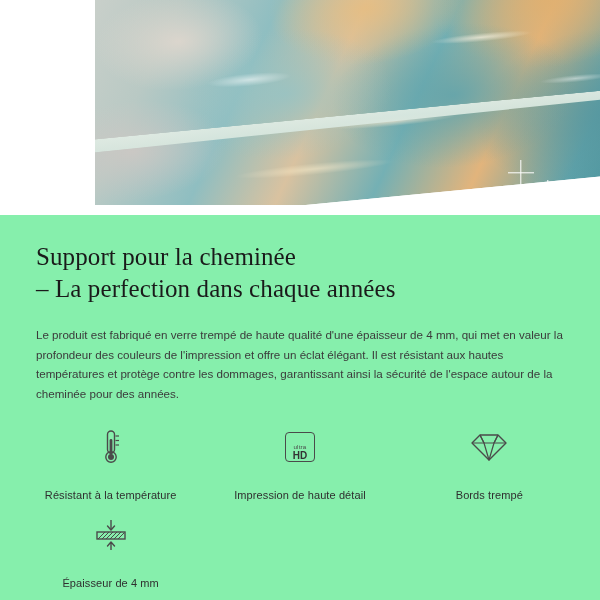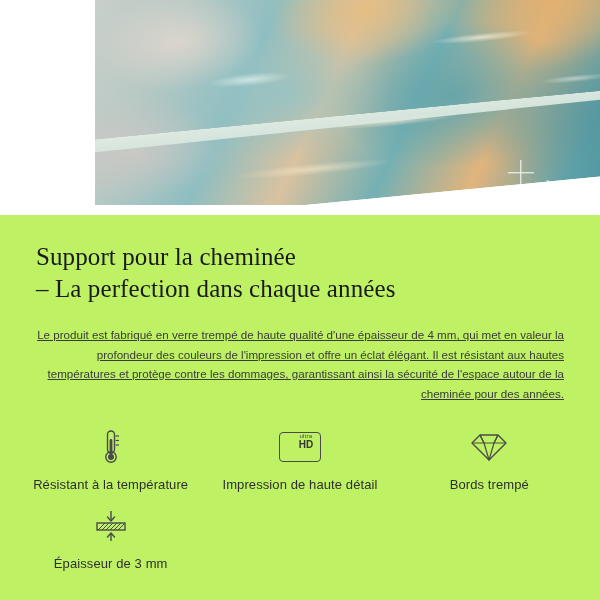--- a/index.html
+++ b/index.html
@@ -10,21 +10,21 @@
     width: 600px;
     height: 600px;
     background: #ffffff;
     font-family: "Liberation Sans", sans-serif;
     overflow: hidden;
   }
   .page {
     position: relative;
     width: 600px;
     height: 600px;
-    background: #bef264;
+    background: #86efac;
   }
 
   
   .hero {
     position: relative;
     width: 600px;
     height: 215px;
     overflow: hidden;
     background: #ffffff;
   }
@@ -114,22 +114,21 @@
     letter-spacing: 0.1px;
   }
   h1.headline .line2 { display: block; }
   p.body-copy {
     font-family: "Liberation Sans", sans-serif;
     font-size: 11.6px;
     line-height: 19.5px;
     color: #3b3b3b;
     margin: 20px 0 0 0;
     max-width: 530px;
-    text-align: right;
-    text-decoration: underline;
+    text-align: left;
   }
 
   
   .features {
     margin-top: 22px;
     padding: 0 16px;
     display: grid;
     grid-template-columns: repeat(3, 1fr);
     grid-row-gap: 12px;
   }
@@ -139,37 +138,36 @@
     align-items: center;
     justify-content: flex-start;
   }
   .feature-icon {
     height: 44px;
     display: flex;
     align-items: center;
     justify-content: center;
   }
   .feature-label {
-    margin-top: 8px;
-    font-size: 13px;
+    margin-top: 20px;
+    font-size: 11px;
     color: #2f2f2f;
     text-align: center;
     letter-spacing: 0.1px;
   }
   .ultrahd-box {
     width: 28px;
     height: 28px;
     border: 1.4px solid #4a4a4a;
     border-radius: 4px;
     display: flex;
     flex-direction: column;
     align-items: center;
-    justify-content: flex-start;
+    justify-content: flex-end;
     line-height: 1;
-    padding-left: 12px;
   }
   .ultrahd-box .u1 { font-size: 6.2px; color: #4a4a4a; letter-spacing: 0.2px; }
   .ultrahd-box .u2 { font-size: 10px; font-weight: bold; color: #333; margin-top: 1px; }
   svg { display: block; }
 </style>
 </head>
 <body>
 
 <div class="page">
 
@@ -242,17 +240,17 @@
           <line x1="7" y1="22" x2="14" y2="15" stroke="#4a4a4a" stroke-width="1"></line>
           <line x1="11" y1="22" x2="18" y2="15" stroke="#4a4a4a" stroke-width="1"></line>
           <line x1="15" y1="22" x2="22" y2="15" stroke="#4a4a4a" stroke-width="1"></line>
           <line x1="19" y1="22" x2="26" y2="15" stroke="#4a4a4a" stroke-width="1"></line>
           <line x1="23" y1="22" x2="30" y2="15" stroke="#4a4a4a" stroke-width="1"></line>
           <line x1="27" y1="22" x2="33" y2="16" stroke="#4a4a4a" stroke-width="1"></line>
           <line x1="20" y1="25" x2="20" y2="33" stroke="#4a4a4a" stroke-width="1.4"></line>
           <path d="M16.5 29 L20 25 L23.5 29" fill="none" stroke="#4a4a4a" stroke-width="1.4" stroke-linecap="round" stroke-linejoin="round"></path>
         </svg>
       </div>
-      <div class="feature-label">Épaisseur de 3 mm</div>
+      <div class="feature-label">Épaisseur de 4 mm</div>
     </div>
 
   </div>
 </div>
 
 </body></html>

